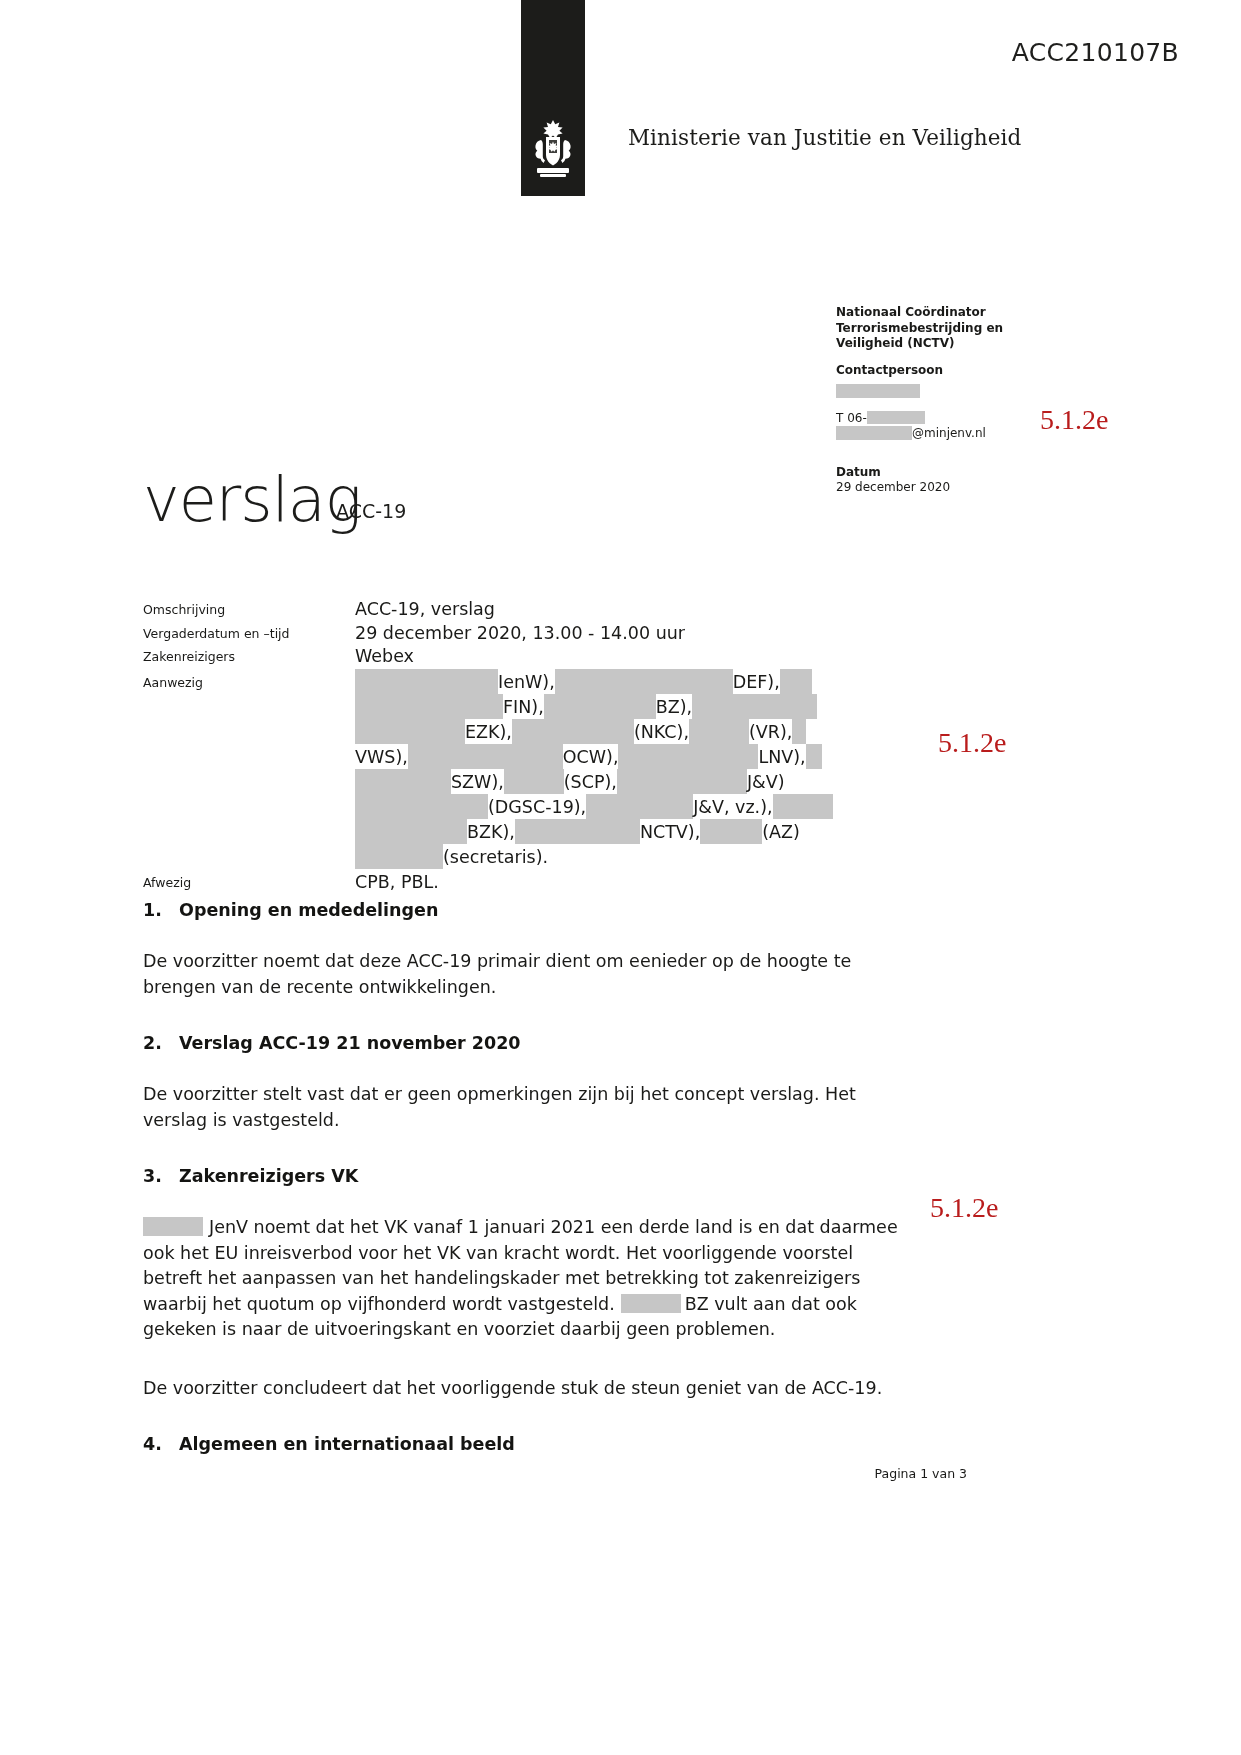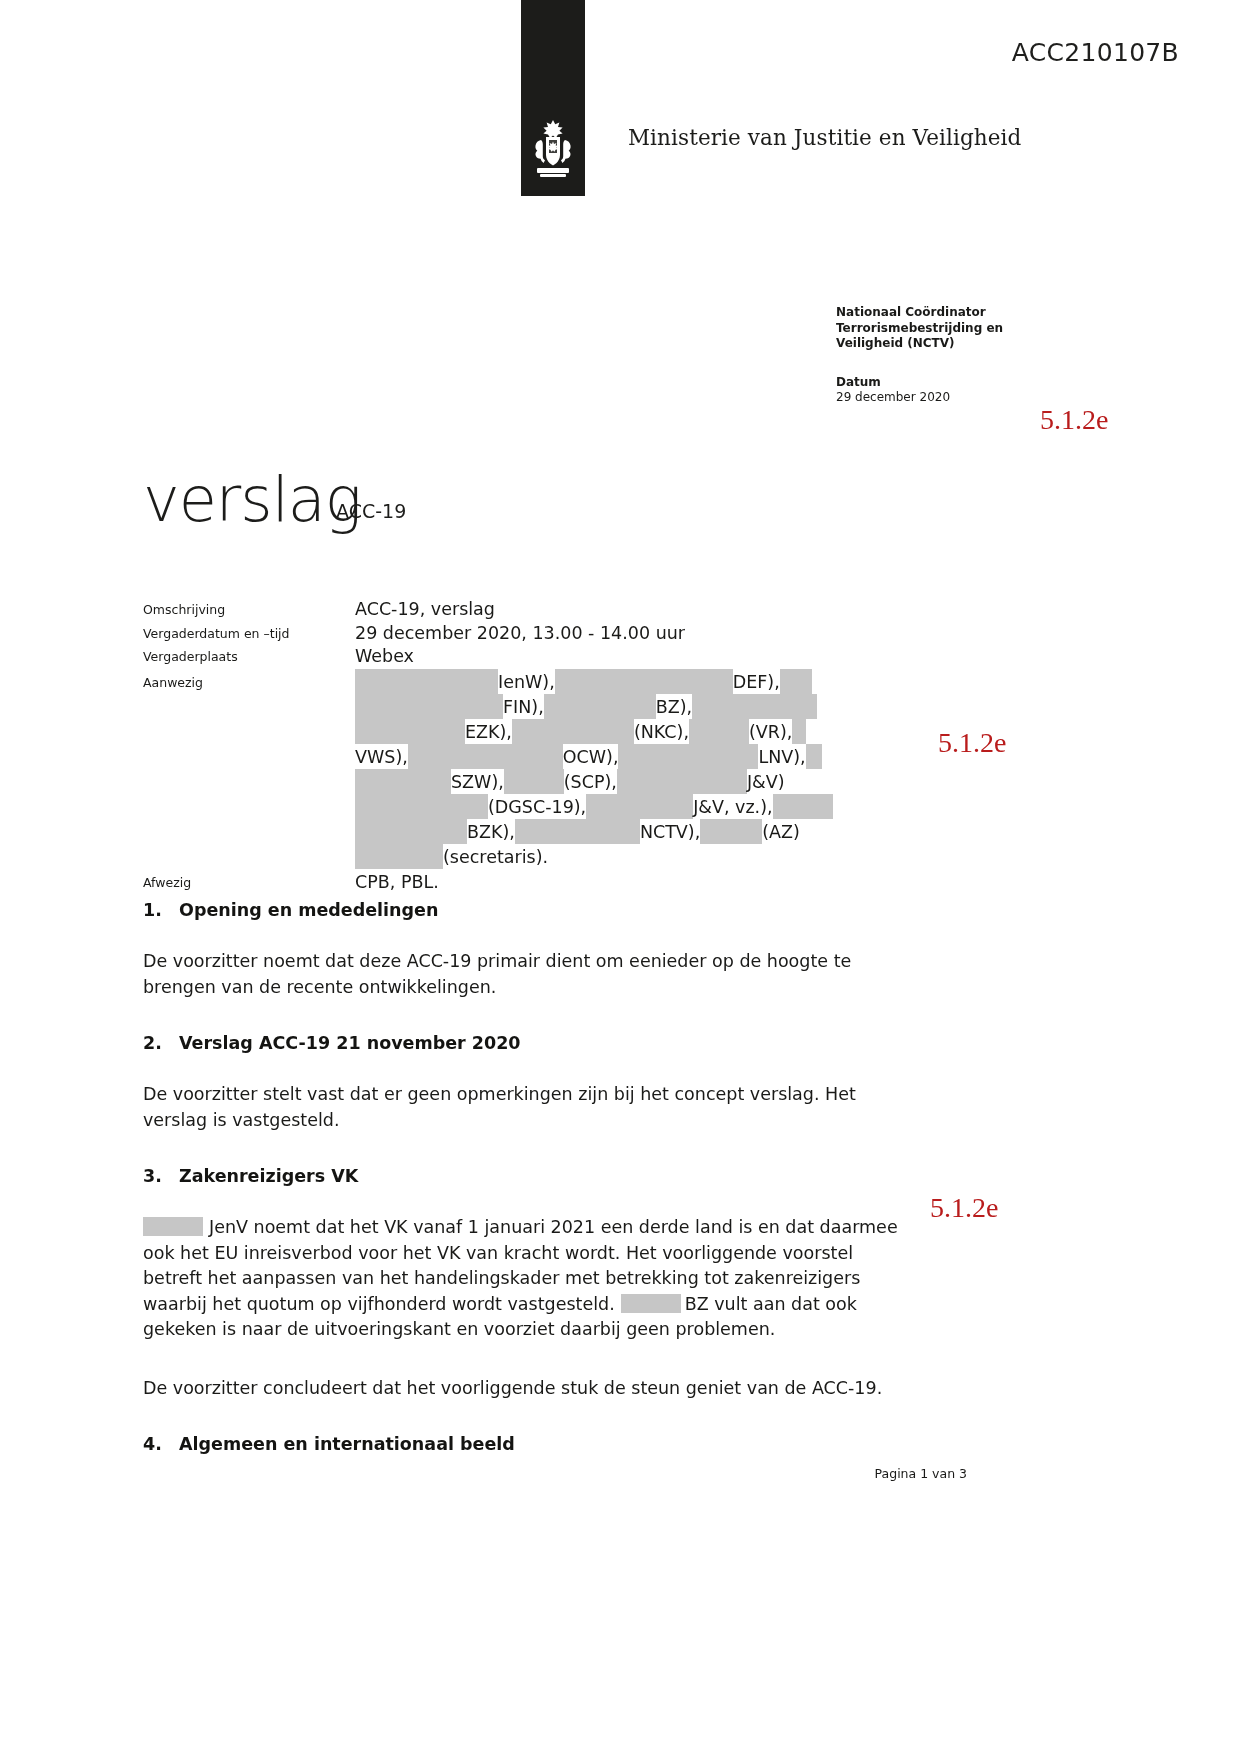--- a/index.html
+++ b/index.html
@@ -232,20 +232,28 @@
   </div>
   <div class="logo-wordmark">Ministerie van Justitie en Veiligheid</div>
   <div class="doc-code">ACC210107B</div>
 
   <div class="meta-col">
     <div class="meta-block">
       <div class="meta-label">Nationaal Coördinator</div>
       <div class="meta-label">Terrorismebestrijding en</div>
       <div class="meta-label">Veiligheid (NCTV)</div>
     </div>
+    <div class="meta-block">
+      <div class="meta-label">Contactpersoon</div>
+      <div style="height:6px"></div>
+      <div><span class="redact r-name-1"></span></div>
+      <div style="height:8px"></div>
+      <div><span>T  06-</span><span class="redact r-phone"></span></div>
+      <div><span class="redact r-email"></span><span>@minjenv.nl</span></div>
+    </div>
     <div class="meta-block tight">
       <div style="height:12px"></div>
       <div class="meta-label">Datum</div>
       <div>29 december 2020</div>
     </div>
   </div>
 
   <div class="side-mark side-mark-1">5.1.2e</div>
   <div class="side-mark side-mark-2">5.1.2e</div>
   <div class="side-mark side-mark-3">5.1.2e</div>
@@ -259,21 +267,21 @@
       <div class="info-label">Omschrijving</div>
       <div class="info-value">ACC-19, verslag</div>
     </div>
 
     <div class="info-row">
       <div class="info-label">Vergaderdatum en –tijd</div>
       <div class="info-value">29 december 2020, 13.00 - 14.00 uur</div>
     </div>
 
     <div class="info-row">
-      <div class="info-label">Vergaderplaats</div>
+      <div class="info-label">Zakenreizigers</div>
       <div class="info-value">Webex</div>
     </div>
 
     <div class="info-row attend">
       <div class="info-label">Aanwezig</div>
       <div class="info-value attendees">
 
         <div class="att-line"><span class="blk" style="width:143px"></span><span>IenW),</span><span class="blk" style="width:178px"></span><span>DEF),</span><span class="blk" style="width:32px"></span></div>
 
         <div class="att-line"><span class="blk" style="width:148px"></span><span>FIN),</span><span class="blk" style="width:112px"></span><span>BZ),</span><span class="blk" style="width:125px"></span></div>

